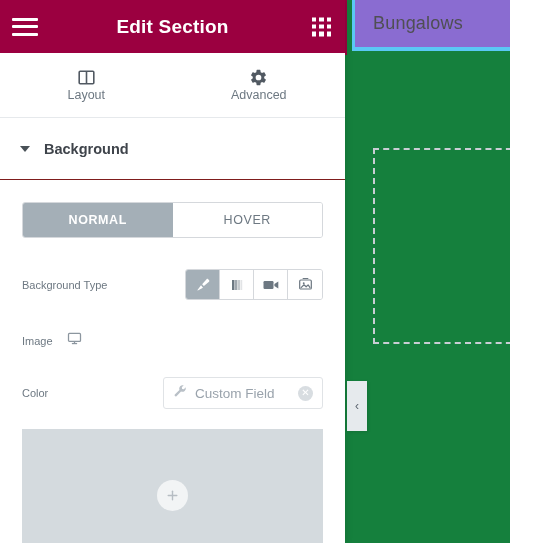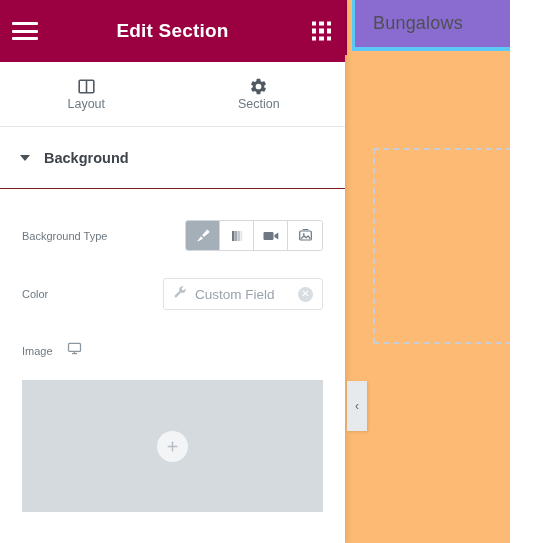--- a/index.html
+++ b/index.html
@@ -8,21 +8,21 @@
     font-family: "Liberation Sans", sans-serif;
     background: #ffffff;
     overflow: hidden;
   }
   #app { position: relative; width: 550px; height: 543px; background:#fff; }
 
   
   .canvas {
     position: absolute; left: 345px; top: 0;
     width: 165px; height: 543px;
-    background: #fdba74;
+    background: #15803d;
     overflow: hidden;
   }
   .canvas-section {
     position: absolute; left: 7px; top: 0;
     width: 198px; height: 51px;
     background: #8a6cd1;
     border-left: 3px solid #5bc8f5;
     border-bottom: 4px solid #5bc8f5;
     display: flex; align-items: center;
   }
@@ -47,21 +47,21 @@
     width: 345px; height: 543px;
     background: #ffffff;
     box-shadow: 2px 0 6px rgba(0,0,0,.10);
     z-index: 5;
     overflow: hidden;
   }
 
   
   .panel-header {
     position: relative;
-    height: 62px; background: #9b0040;
+    height: 53px; background: #9b0040;
     display: flex; align-items: center;
   }
   .hamburger {
     position: absolute; left: 12px; top: 50%;
     transform: translateY(-50%);
     width: 26px; height: 18px;
     display: flex; flex-direction: column; justify-content: space-between;
     cursor: pointer;
   }
   .hamburger span { display: block; height: 3px; background: #fff; border-radius: 1px; }
@@ -242,31 +242,35 @@
         <span class="tab-label">Layout</span>
       </div>
 
 
       <div class="tab">
         <span class="tab-ico">
           <svg width="19" height="19" viewBox="0 0 24 24" fill="currentColor">
             <path d="M19.14 12.94a7.07 7.07 0 0 0 0-1.88l2.03-1.58a.5.5 0 0 0 .12-.64l-1.92-3.32a.5.5 0 0 0-.6-.22l-2.39.96a7 7 0 0 0-1.62-.94l-.36-2.54a.5.5 0 0 0-.5-.42h-3.84a.5.5 0 0 0-.5.42l-.36 2.54c-.58.24-1.12.56-1.62.94l-2.39-.96a.5.5 0 0 0-.6.22L2.67 8.84a.5.5 0 0 0 .12.64l2.03 1.58a7.07 7.07 0 0 0 0 1.88l-2.03 1.58a.5.5 0 0 0-.12.64l1.92 3.32c.12.22.38.3.6.22l2.39-.96c.5.38 1.04.7 1.62.94l.36 2.54c.04.24.25.42.5.42h3.84c.25 0 .46-.18.5-.42l.36-2.54c.58-.24 1.12-.56 1.62-.94l2.39.96c.22.08.48 0 .6-.22l1.92-3.32a.5.5 0 0 0-.12-.64l-2.03-1.58ZM12 15.6A3.6 3.6 0 1 1 12 8.4a3.6 3.6 0 0 1 0 7.2Z"></path>
           </svg>
         </span>
-        <span class="tab-label">Section</span>
+        <span class="tab-label">Advanced</span>
       </div>
     </div>
 
     <div class="section-head">
       <span class="caret"></span>
       <span class="section-title">Background</span>
     </div>
 
     <div class="ctl-body">
 
+      <div class="state-toggle">
+        <div class="state-btn active">NORMAL</div>
+        <div class="state-btn">HOVER</div>
+      </div>
 
       <div class="row row-bgtype">
         <span class="row-label">Background Type</span>
         <div class="bgtype-group">
 
           <div class="bgtype-btn active">
             <svg width="15" height="15" viewBox="0 0 24 24" fill="currentColor">
               <path d="M20.7 3.3c-.6-.6-1.6-.5-2.2.2l-7.1 8.2 2.8 2.8 8.2-7.1c.7-.6.8-1.6.2-2.2l-1.9-1.9Z"></path>
               <path d="M9.6 13.2 4 20.9c-.3.4.1.9.5.7l8.3-4.3-3.2-4.1Z"></path>
             </svg>
@@ -289,47 +293,47 @@
           </div>
 
           <div class="bgtype-btn">
             <svg width="15" height="15" viewBox="0 0 16 16" fill="none" stroke="currentColor" stroke-width="1.3">
               <rect x="1.8" y="3.2" width="12.4" height="9.6" rx="1.2"></rect>
               <circle cx="6.1" cy="6.6" r="1" fill="currentColor" stroke="none"></circle>
               <path d="M3 11.6 6.4 8.3l2.3 2.1 2.1-2 2.2 3.2" stroke-linejoin="round"></path>
               <line x1="5" y1="1.6" x2="11" y2="1.6"></line>
             </svg>
           </div>
-        </div>
-      </div>
-
-      <div class="row row-color">
-        <span class="row-label">Color</span>
-        <div class="color-field">
-          <span class="wrench">
-            <svg width="14" height="14" viewBox="0 0 24 24" fill="currentColor">
-              <path d="M21.7 5.6a6 6 0 0 1-7.9 7.4L5.9 20.9a2 2 0 0 1-2.8-2.8l7.9-7.9a6 6 0 0 1 7.4-7.9l-3.3 3.3.6 3 3 .6 3-3.6Z"></path>
-            </svg>
-          </span>
-          <span class="custom-field-text">Custom Field</span>
-          <span class="clear-btn">✕</span>
         </div>
       </div>
 
       <div class="row row-image">
         <span class="row-label">Image</span>
         <span class="monitor-ico">
           <svg width="15" height="15" viewBox="0 0 16 16" fill="none" stroke="currentColor" stroke-width="1.35">
             <rect x="1.6" y="2.6" width="12.8" height="8.4" rx="1"></rect>
             <line x1="8" y1="11" x2="8" y2="13.4"></line>
             <line x1="5.2" y1="13.4" x2="10.8" y2="13.4"></line>
           </svg>
         </span>
       </div>
 
+      <div class="row row-color">
+        <span class="row-label">Color</span>
+        <div class="color-field">
+          <span class="wrench">
+            <svg width="14" height="14" viewBox="0 0 24 24" fill="currentColor">
+              <path d="M21.7 5.6a6 6 0 0 1-7.9 7.4L5.9 20.9a2 2 0 0 1-2.8-2.8l7.9-7.9a6 6 0 0 1 7.4-7.9l-3.3 3.3.6 3 3 .6 3-3.6Z"></path>
+            </svg>
+          </span>
+          <span class="custom-field-text">Custom Field</span>
+          <span class="clear-btn">✕</span>
+        </div>
+      </div>
+
       <div class="image-drop">
         <span class="plus-circle">
           <svg width="15" height="15" viewBox="0 0 16 16" stroke="currentColor" stroke-width="1.5" stroke-linecap="round">
             <line x1="8" y1="3.4" x2="8" y2="12.6"></line>
             <line x1="3.4" y1="8" x2="12.6" y2="8"></line>
           </svg>
         </span>
       </div>
 
     </div>

